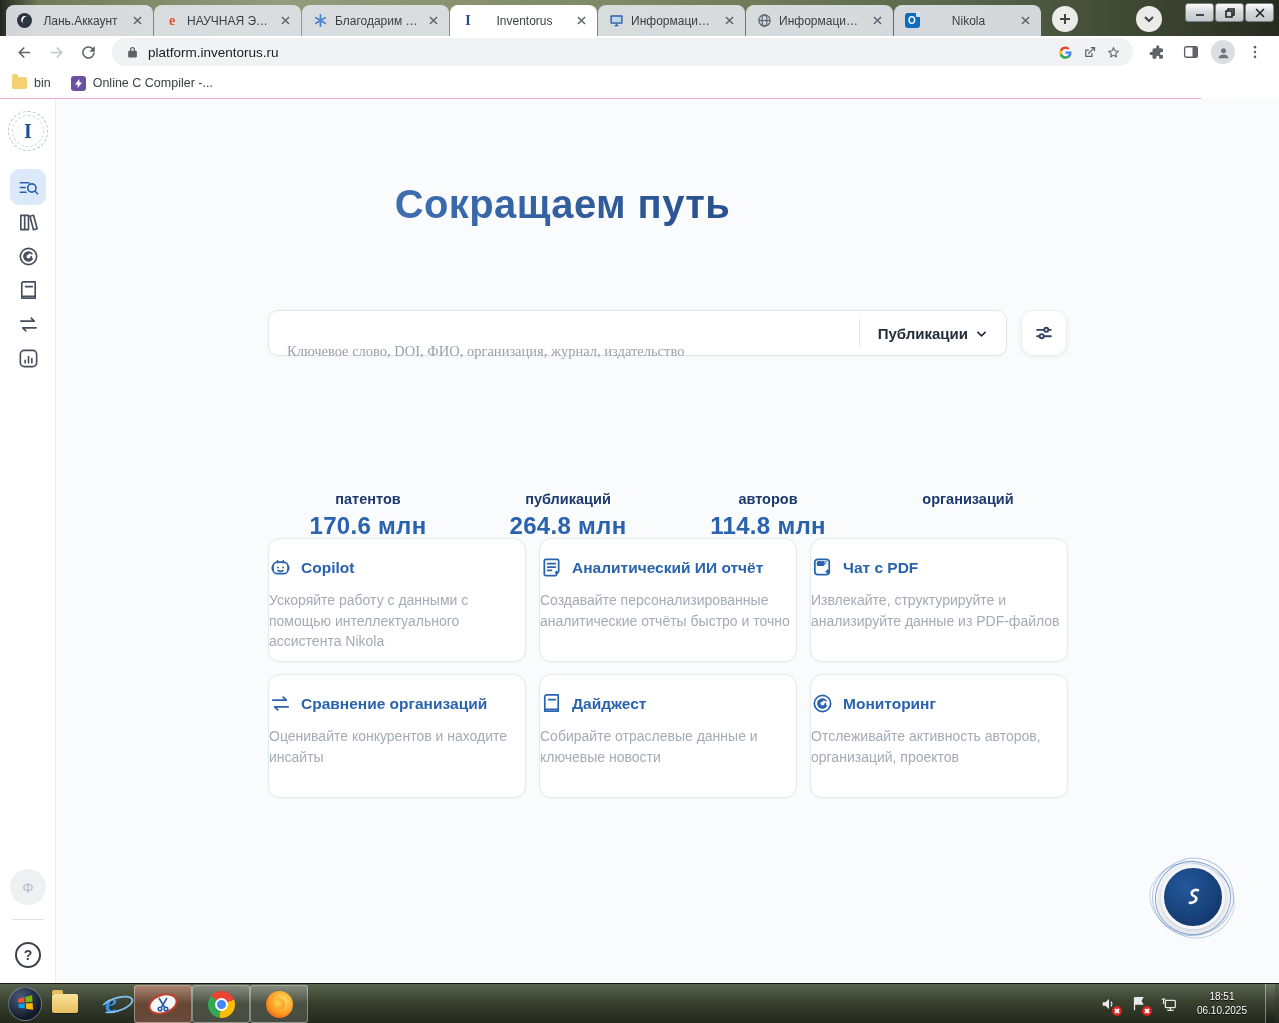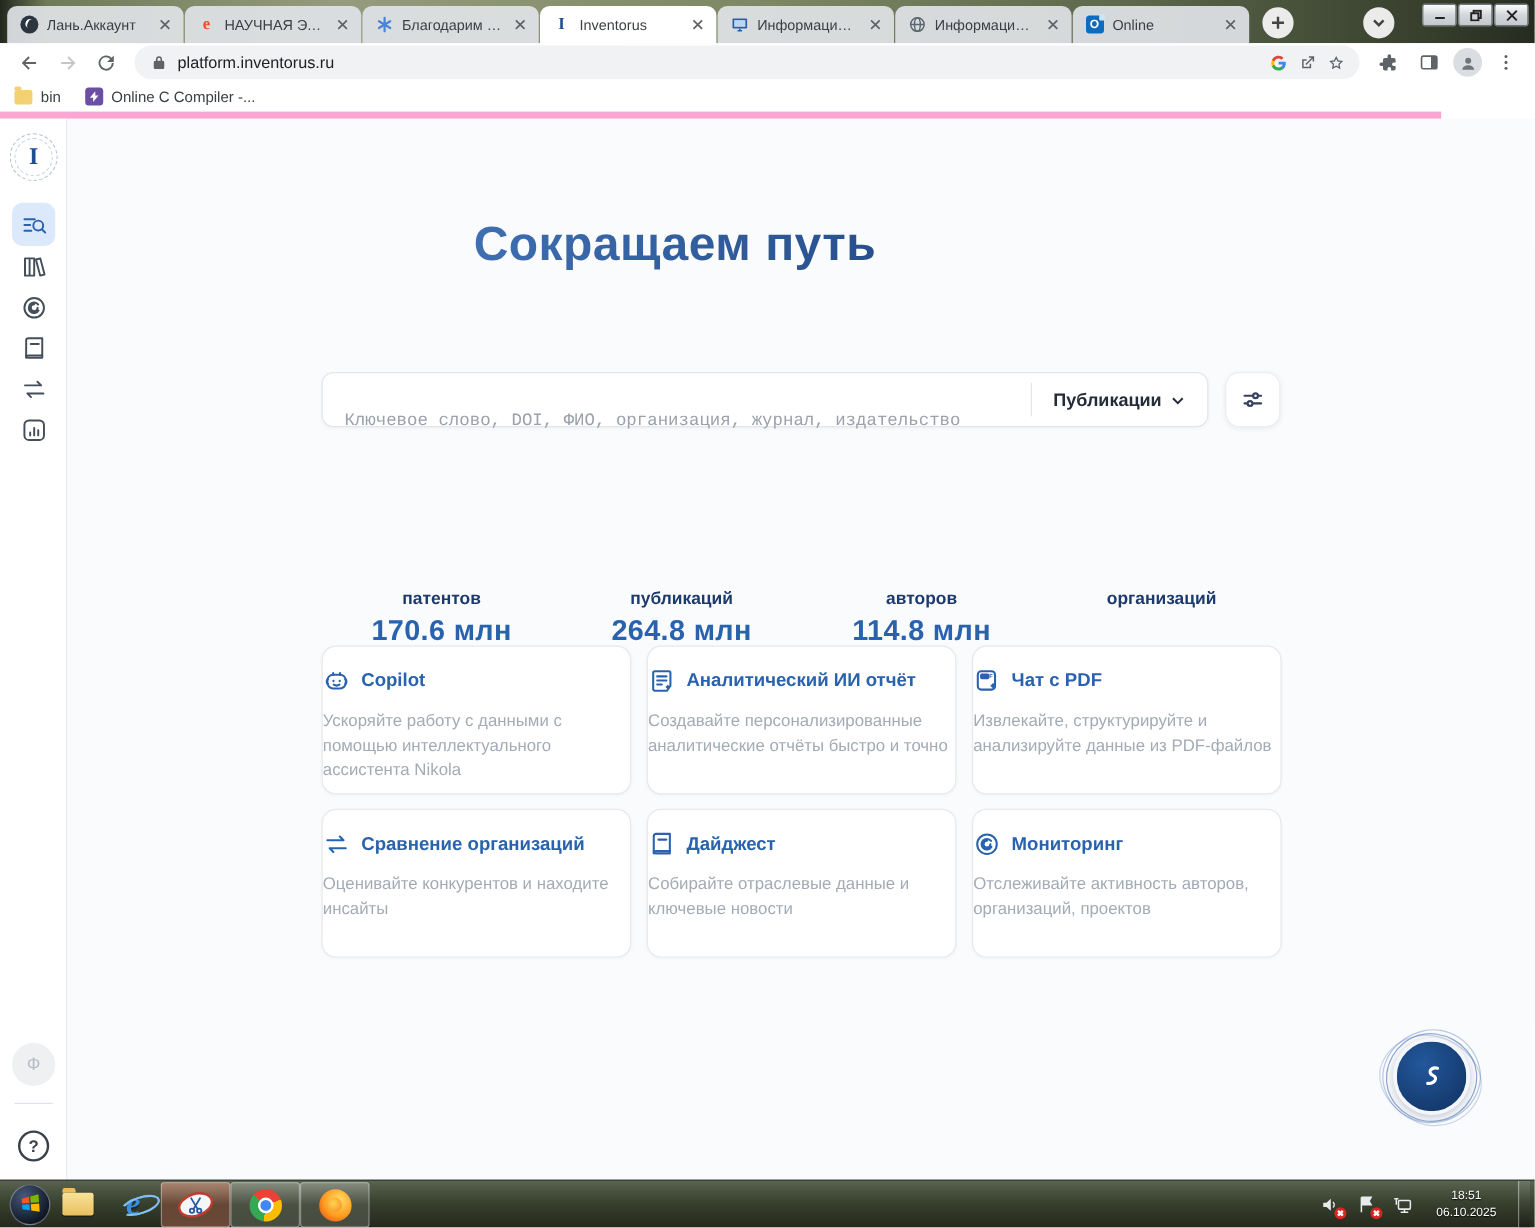--- a/index.html
+++ b/index.html
@@ -1,21 +1,21 @@
 <!DOCTYPE html>
 <html><head>
 <meta charset="utf-8">
 <style>
   * { margin:0; padding:0; box-sizing:border-box; }
   html,body { width:1279px; height:1023px; overflow:hidden; }
   body { font-family:"Liberation Sans",sans-serif; position:relative; background:#fff; }
 
   
   .titlebar{position:absolute;left:0;top:0;width:1279px;height:36px;
-    background:linear-gradient(90deg,#23271e 0,#6f7a57 3%,#959c7e 22%,#7d8763 50%,#5a654a 75%,#39412e 92%,#262b20 100%);}
+    background:linear-gradient(90deg,#23271e 0,#6f7a57 3%,#959c7e 22%,#7d8763 50%,#5a654a 75%,#39412e 92%,#262b20 100%);text-align:center;}
   .tabs{position:absolute;left:6px;top:5px;display:flex;height:31px;}
   .tab{width:147px;display:flex;align-items:center;gap:7px;padding:0 8px 0 10px;
     background:rgba(224,227,231,.92);border-radius:8px 8px 0 0;position:relative;cursor:default;}
   .tab + .tab{margin-left:1px;}
   .tab.active{background:#fff;z-index:2;}
   .tab .title{flex:1;font-size:12px;color:#3b3f44;white-space:nowrap;overflow:hidden;text-overflow:ellipsis;}
   .tab .fav{width:16px;height:16px;flex:0 0 16px;display:flex;align-items:center;justify-content:center;}
   .tab .close{width:16px;height:16px;flex:0 0 16px;display:flex;align-items:center;justify-content:center;border-radius:50%;}
   .tab .close svg{width:9px;height:9px;stroke:#5f6368;stroke-width:1.6;}
   .fav-lan{width:15px;height:15px;border-radius:50%;background:#2b3540;position:relative;}
@@ -48,21 +48,21 @@
   .omni-ic{width:16px;height:16px;display:flex;align-items:center;justify-content:center;}
   .omni-ic svg{width:15px;height:15px;}
   .toolbar-right{display:flex;align-items:center;gap:6px;}
   .tbtn{width:28px;height:28px;display:flex;align-items:center;justify-content:center;border-radius:50%;}
   .tbtn svg{width:18px;height:18px;}
   .avatar-chrome{width:24px;height:24px;border-radius:50%;background:#dadde1;display:flex;align-items:center;justify-content:center;}
   .avatar-chrome svg{width:15px;height:15px;fill:#70757a;}
 
   
   .bookmarks{position:absolute;left:0;top:68px;width:1201px;height:31px;background:#fff;
-    border-bottom:6px solid #f9a8d4;display:flex;align-items:center;padding:0 12px;gap:20px;}
+    border-bottom:1px solid #f9a8d4;display:flex;align-items:center;padding:0 12px;gap:20px;}
   .bm{display:flex;align-items:center;gap:7px;font-size:12.5px;color:#3c4043;}
   .bm-folder{width:15px;height:12px;background:#f3d172;border-radius:2px;position:relative;}
   .bm-folder::before{content:"";position:absolute;left:0;top:-3px;width:6px;height:3px;background:#f3d172;border-radius:2px 2px 0 0;}
   .bm-bolt{width:15px;height:15px;background:#6a4fa3;border-radius:3px;display:flex;align-items:center;justify-content:center;}
   .bm-bolt svg{width:9px;height:9px;fill:#fff;}
 
   
   .app{position:absolute;left:0;top:99px;width:1279px;height:884px;background:#fafbfc;}
   .side{position:absolute;left:0;top:0;width:56px;height:884px;background:#fff;border-right:1px solid #ededf0;}
   .logo{position:absolute;left:8px;top:12px;width:40px;height:40px;border:1px dashed #b9c4d6;border-radius:50%;
@@ -81,21 +81,21 @@
 
   
   .main{position:absolute;left:57px;top:0;width:1222px;height:884px;}
   .heading{position:absolute;left:0;top:80px;width:1011px;text-align:center;
     font-weight:bold;font-size:40px;line-height:50px;letter-spacing:.4px;
     background:linear-gradient(95deg,#4a80c4 15%,#1c3e7a 85%);-webkit-background-clip:text;background-clip:text;color:transparent;}
   .searchrow{position:absolute;left:211px;top:211px;width:800px;display:flex;gap:14px;}
   .searchbox{width:739px;height:46px;background:#fff;border:1px solid #e3e6ea;border-radius:10px;
     display:flex;align-items:center;box-shadow:0 1px 3px rgba(20,40,80,.04);}
   .searchbox input{flex:1;border:0;outline:none;background:transparent;padding:0 18px;
-    font-family:Liberation Mono, monospace;font-size:14.5px;color:#6d28d9;margin-top:36px;}
+    font-family:Liberation Serif, serif;font-size:14.5px;color:#6d28d9;margin-top:36px;}
   .searchbox input::placeholder{color:#9aa1ab;opacity:1;}
   .scope{display:flex;align-items:center;gap:7px;padding:0 18px;height:28px;border-left:1px solid #e3e6ea;}
   .scope .lbl{font-size:15px;font-weight:bold;color:#232c39;}
   .scope svg{width:13px;height:13px;stroke:#232c39;stroke-width:2;fill:none;}
   .filterbtn{width:46px;height:46px;background:#fff;border:1px solid #eceef1;border-radius:12px;
     box-shadow:0 1px 4px rgba(20,40,80,.07);display:flex;align-items:center;justify-content:center;}
   .filterbtn svg{width:22px;height:22px;stroke:#33415e;stroke-width:2;fill:none;stroke-linecap:round;}
   .filterbtn circle{fill:#fff;}
 
   .stats{position:absolute;left:211px;top:348px;width:800px;display:flex;}
@@ -234,21 +234,21 @@
       <span class="close">
           <svg viewBox="0 0 10 10">
             <path d="M1 1l8 8M9 1l-8 8"></path>
           </svg>
         </span>
     </div>
     <div class="tab">
       <span class="fav">
           <span class="fav-outlook">O</span>
         </span>
-      <span class="title">Online</span>
+      <span class="title">Nikola</span>
       <span class="close">
           <svg viewBox="0 0 10 10">
             <path d="M1 1l8 8M9 1l-8 8"></path>
           </svg>
         </span>
     </div>
   </div>
   <div class="newtab">
     <svg viewBox="0 0 12 12">
         <path d="M6 1v10M1 6h10"></path>

